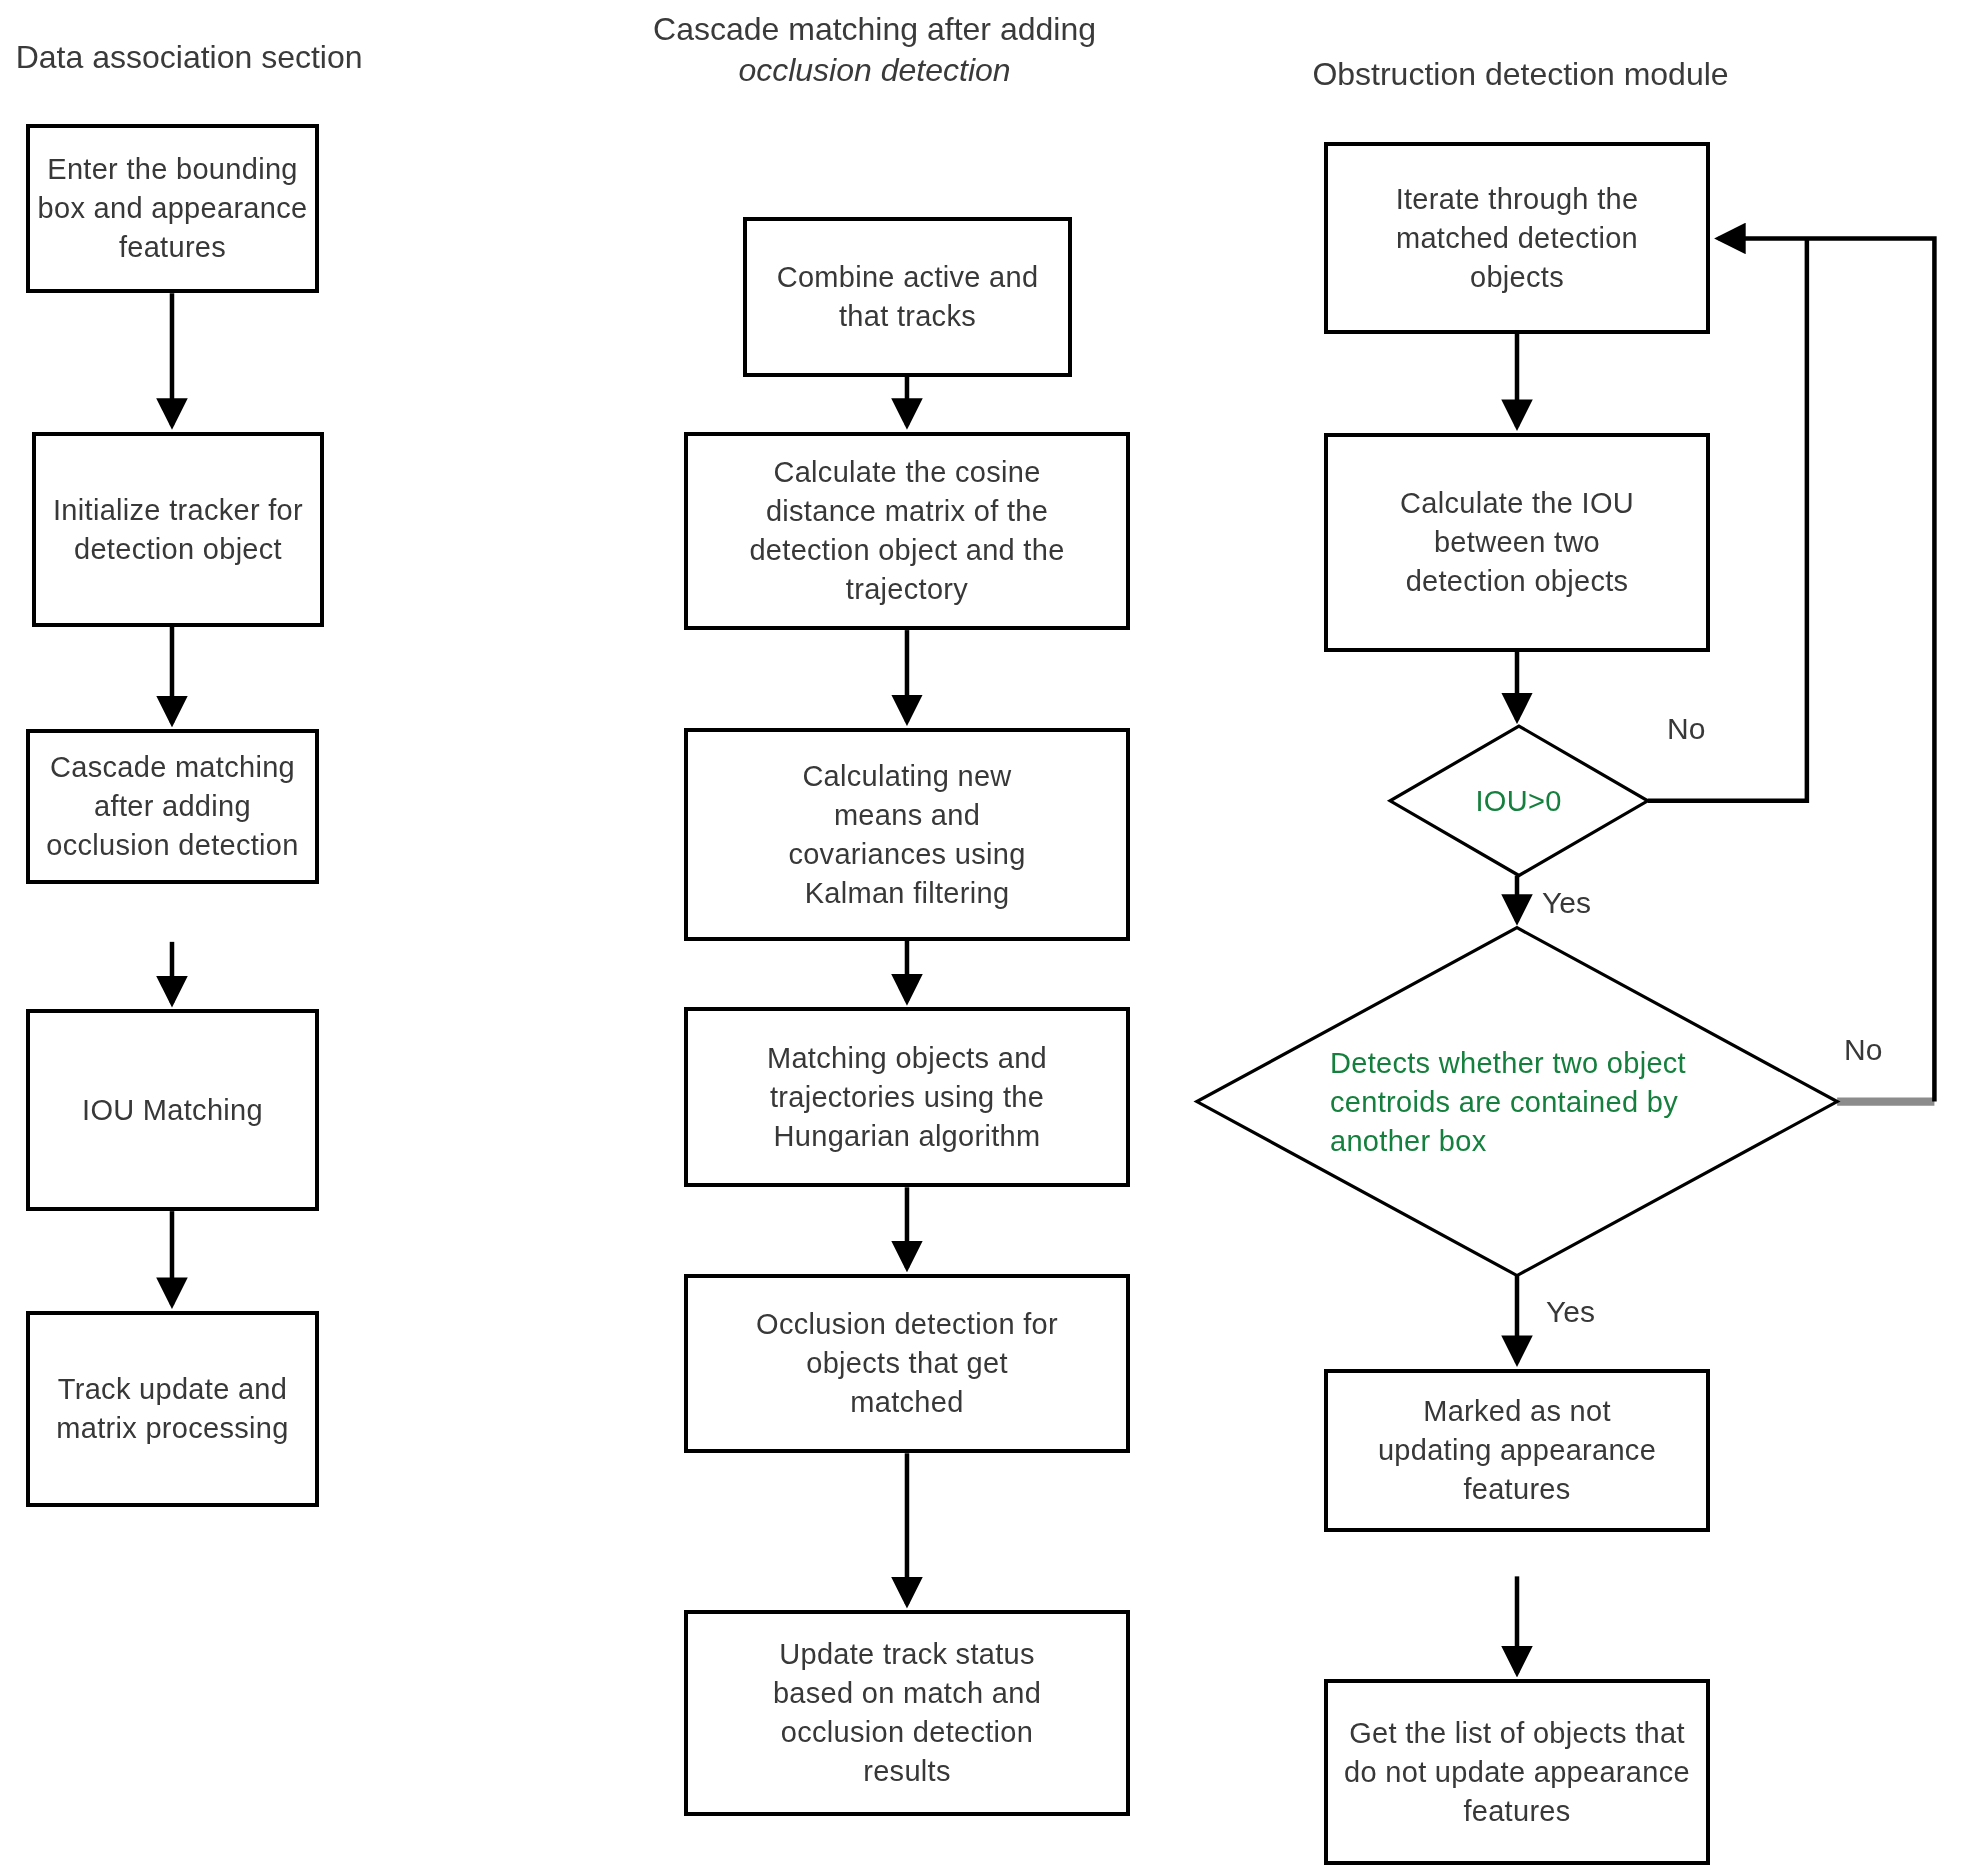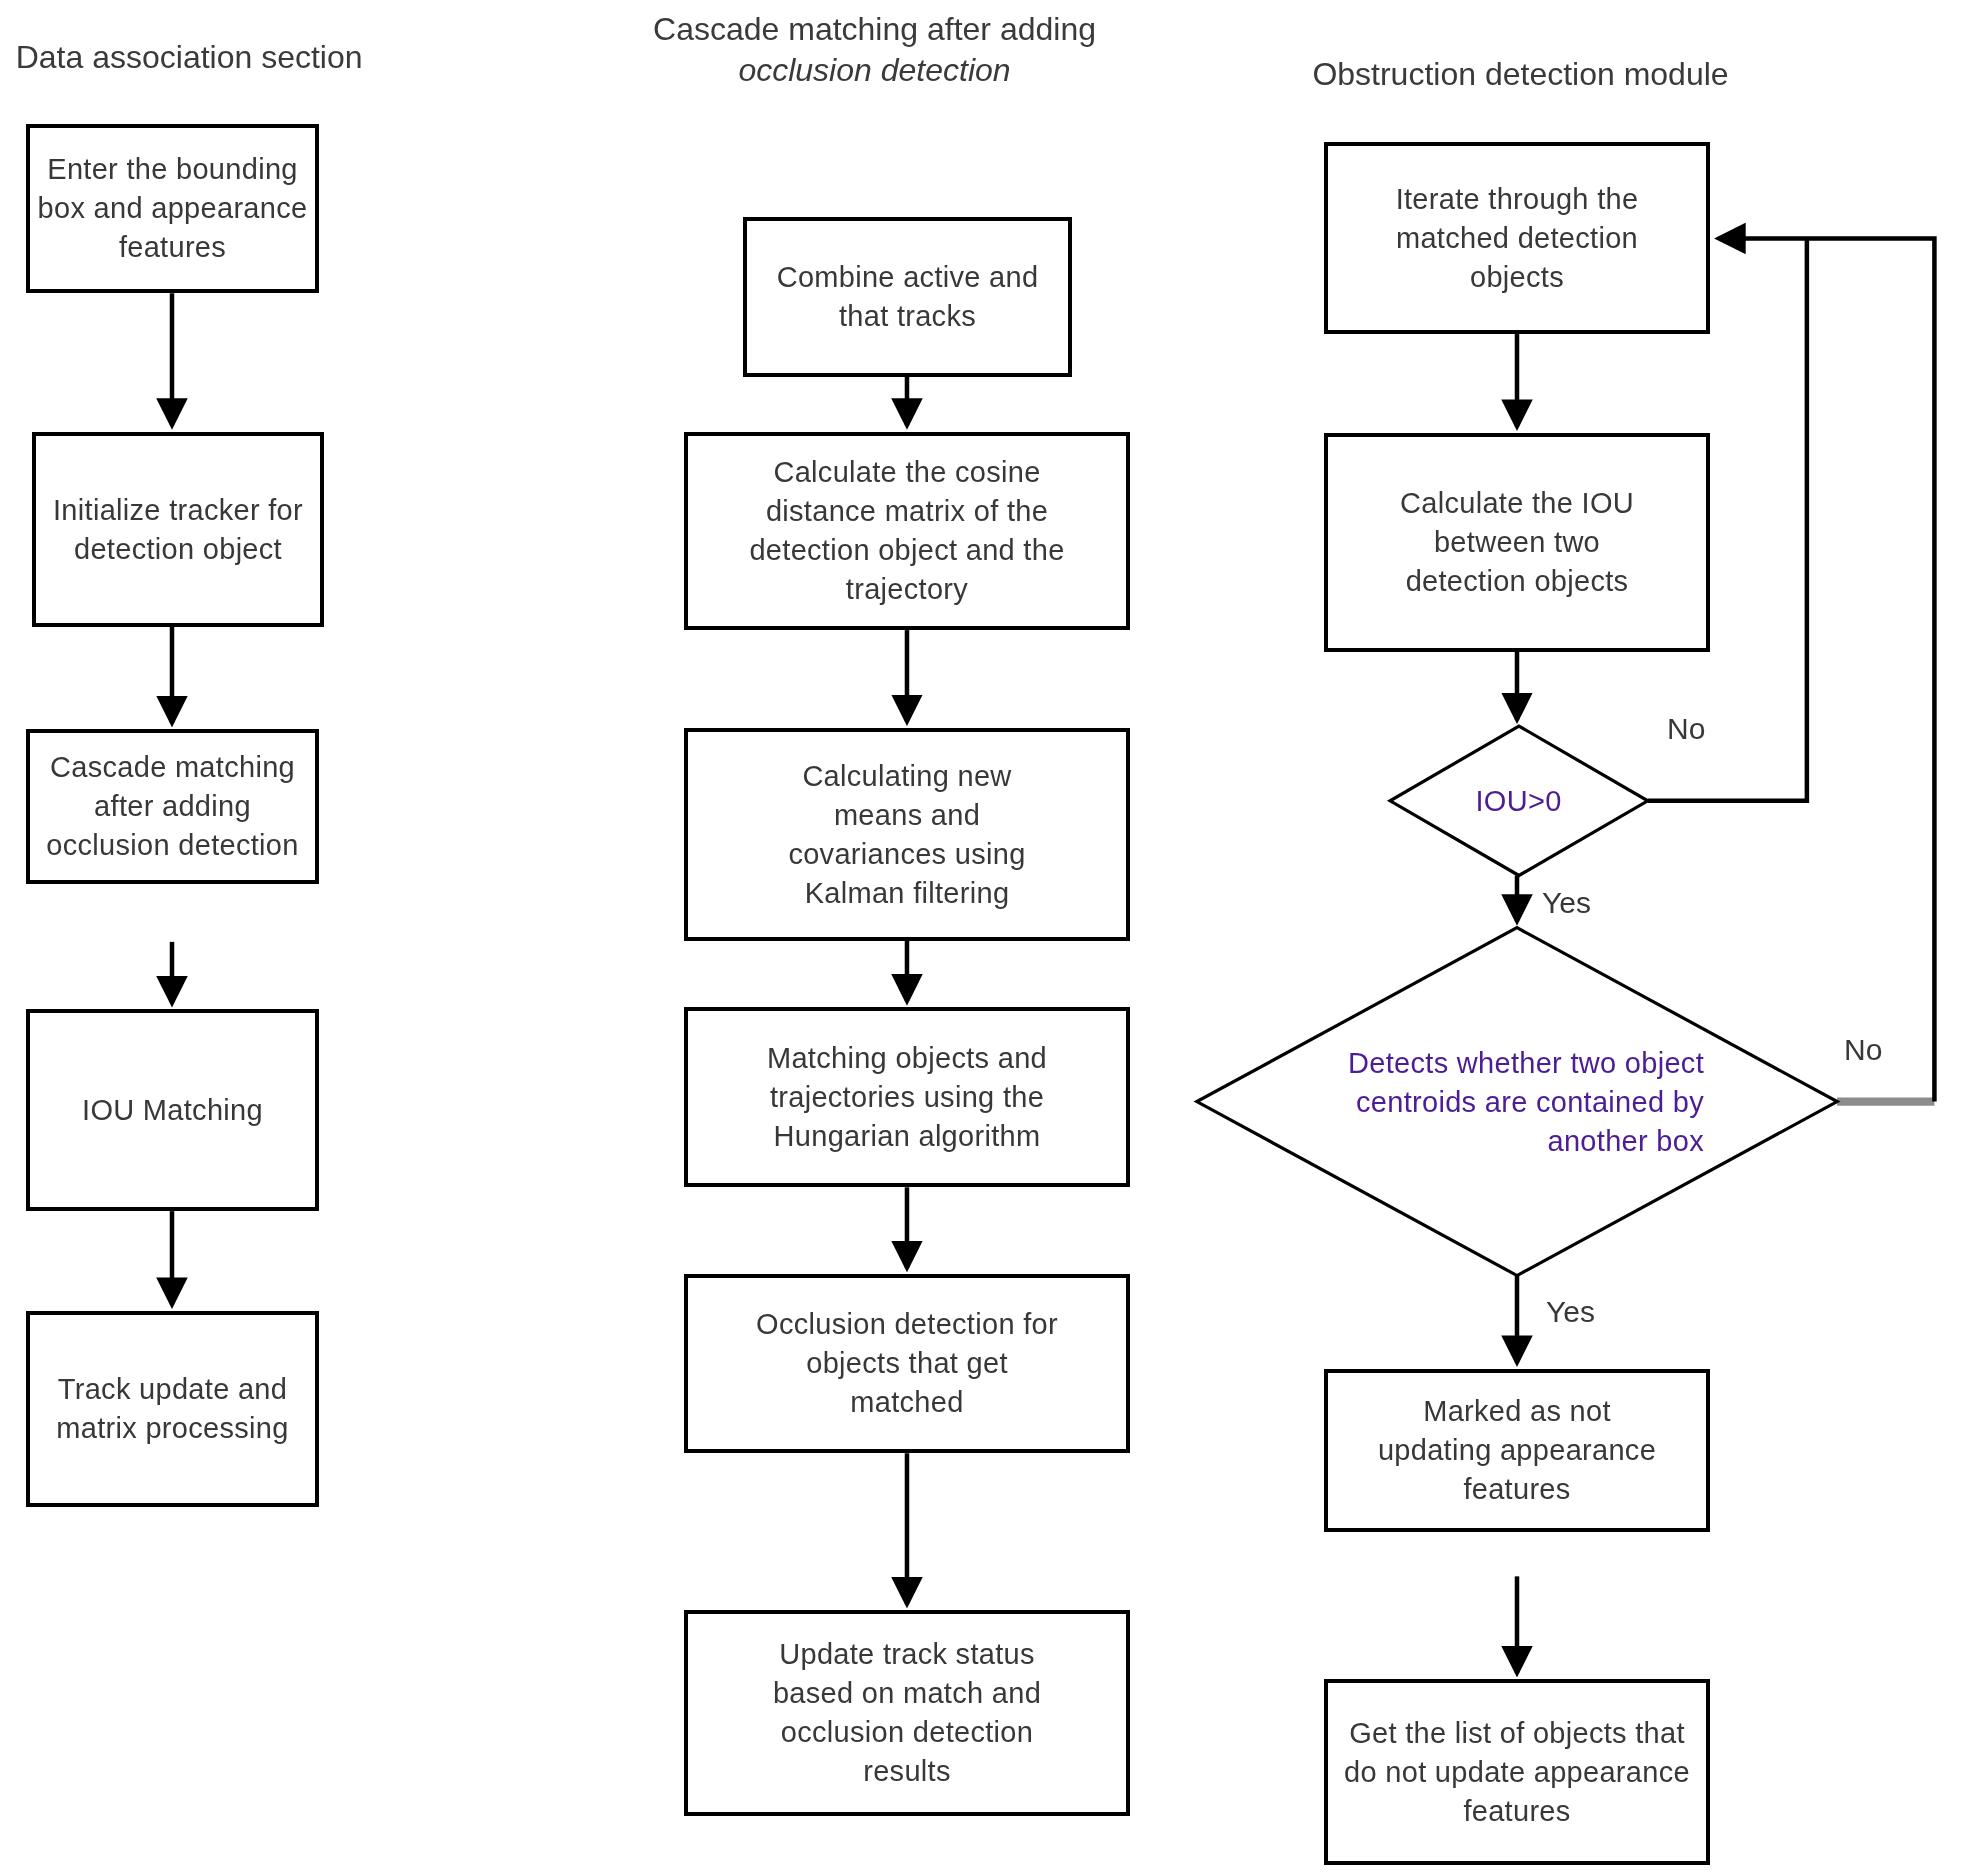--- a/index.html
+++ b/index.html
@@ -30,22 +30,22 @@
     font-size:29px;
     line-height:39px;
     color:#383838;
     letter-spacing:0.3px;
     box-sizing:border-box;
   }
   .node .node-text{display:block;margin:0 auto;}
   .dlabel{
     position:absolute;
     display:flex;align-items:center;justify-content:center;
-    text-align:right;
-    font-size:29px;line-height:39px;color:#4c1d95;
+    text-align:left;
+    font-size:29px;line-height:39px;color:#15803d;
     letter-spacing:0.3px;
   }
   .edge-label{
     position:absolute;
     font-size:30px;line-height:37px;color:#383838;
     white-space:nowrap;
   }
   svg#wires{position:absolute;left:0;top:0;}
 </style>
 </head>

